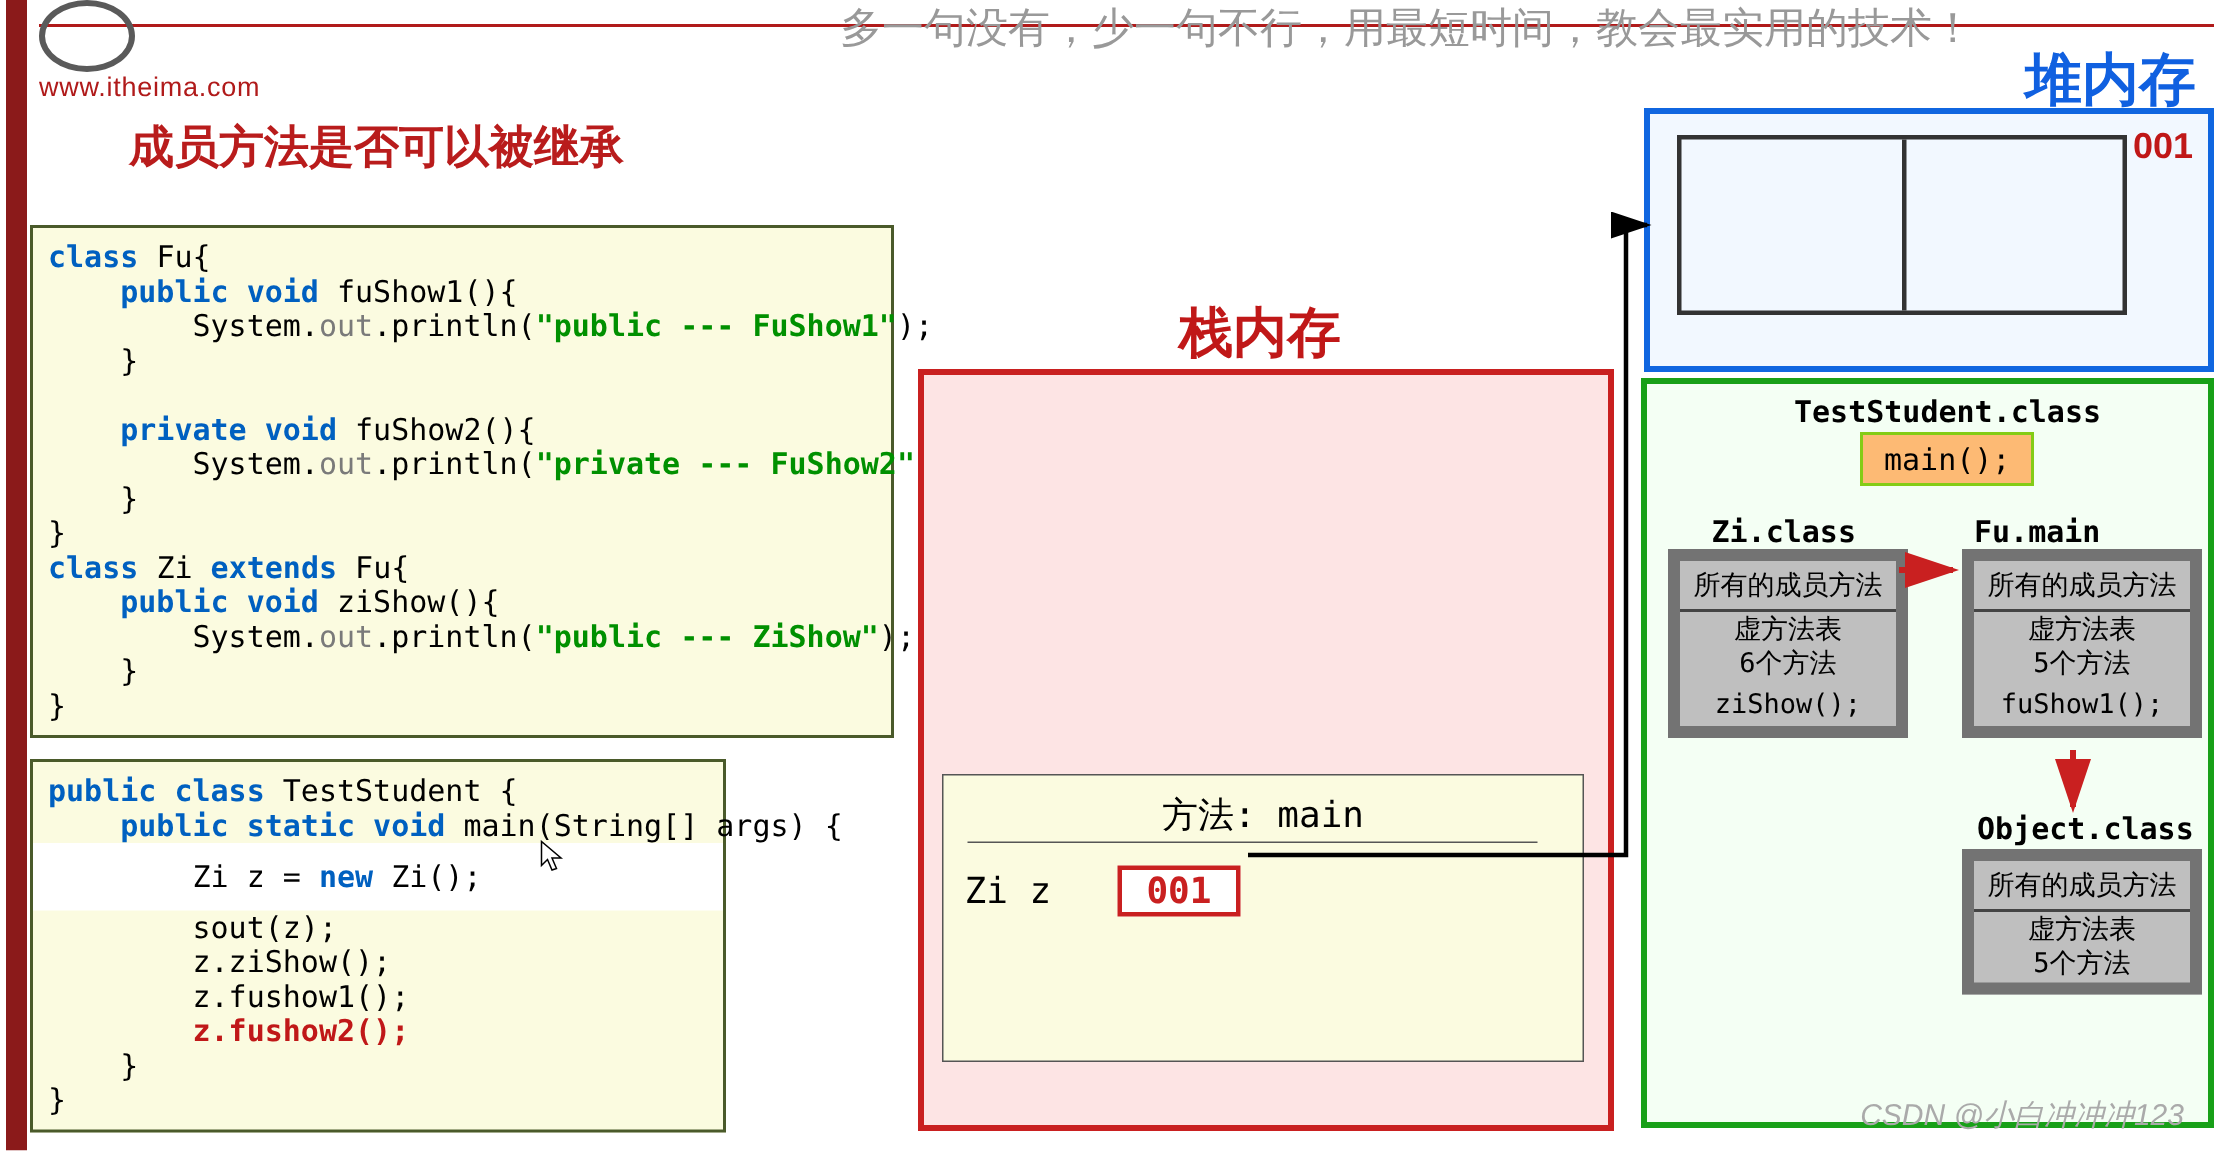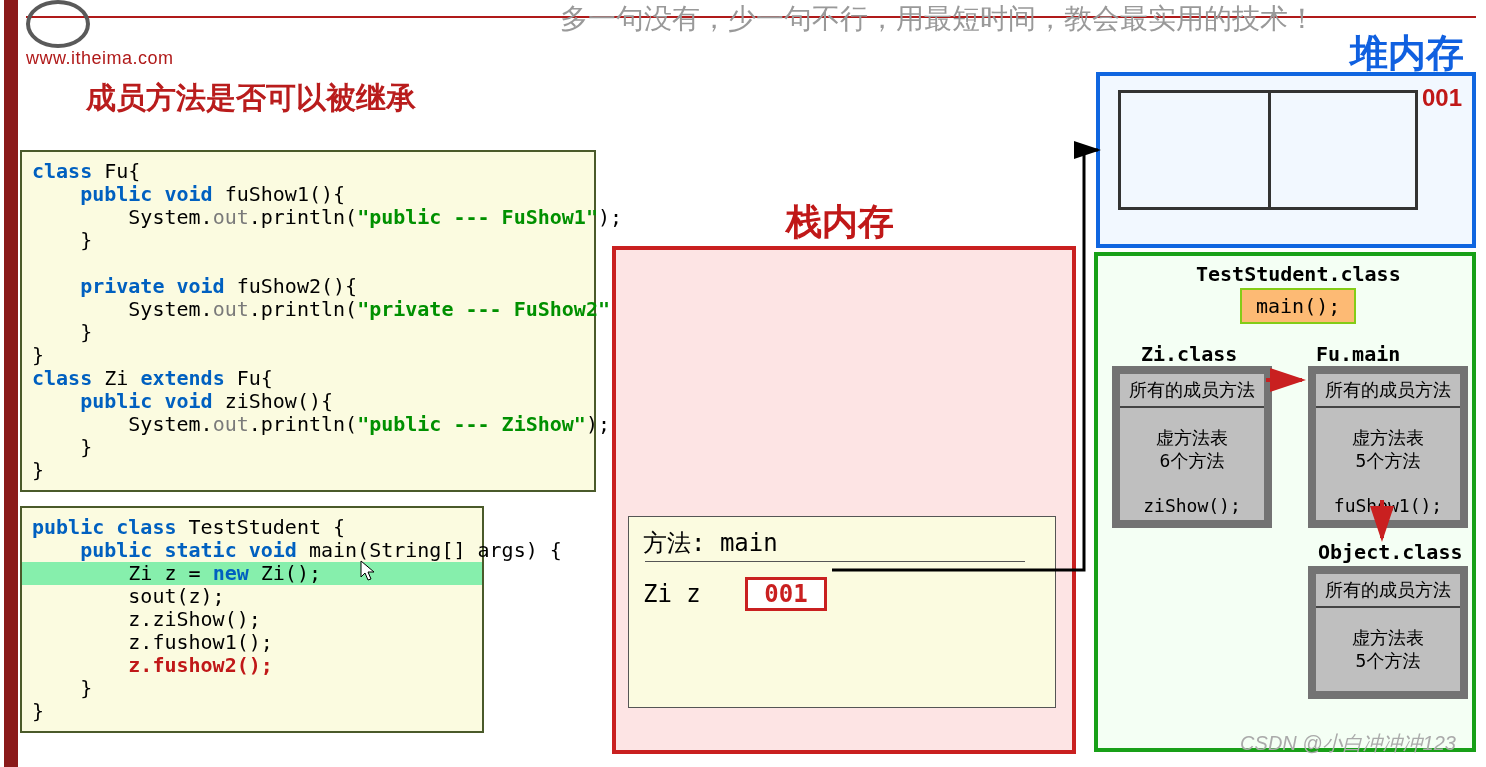--- a/index.html
+++ b/index.html
@@ -20,55 +20,55 @@
   .top-tag { position:absolute; left:560px; top:0; font-size:28px; color:#999; }
   .top-line { position: absolute; left: 26px; right: 10px; top: 16px; border-bottom: 2px solid #b01a1a; z-index:-1;}
 
   .section-title { position: absolute; left: 86px; top: 78px; font-size: 30px; font-weight: bold; color: #b91c1c; }
 
   .code-box { position: absolute; left: 20px; background: #fbfbe0; border: 2px solid #4a5a2a; padding: 8px 10px; font-family: Consolas, monospace; font-size: 20px; line-height: 1.15; }
   .code-box .kw { color: #0060c0; font-weight: bold; }
   .code-box .it { color: #7a7a7a; }
   .code-box .str { color: #009000; font-weight: bold; }
   .code-box .err { color: #c01818; font-weight: bold; }
-  .hl { background: #86efac; display: block; margin: 0 -10px; padding: 0 10px; }
+  .hl { background: #ffffff; display: block; margin: 0 -10px; padding: 11px 10px; }
 
   #code1 { top: 130px; width: 576px; }
   #code2 { top: 486px; width: 464px; }
 
   
   .stack-label { position: absolute; left: 786px; top: 198px; font-size: 36px; font-weight: bold; color: #c01818; }
   .stack-box {
     position: absolute; left: 612px; top: 246px; width: 464px; height: 508px;
     border: 4px solid #c92020; background: #fde4e4;
   }
   .stack-frame {
     position: absolute; left: 12px; top: 266px; width: 428px; height: 192px;
     border: 1px solid #555; background: #fbfbe0; padding: 10px 14px;
     font-family: Consolas, monospace; font-size: 24px;
   }
-  .stack-frame .lbl { margin-bottom: 18px; }
+  .stack-frame .lbl { margin-bottom: 18px; text-align: center; }
   .addr-badge { display:inline-block; border: 3px solid #c92020; color:#c92020; font-weight:bold; padding: 0 16px; margin-left: 30px; background:#fff;}
   .stack-line { position:absolute; left:16px; top:44px; width:380px; border-top:1px solid #555; }
 
   
   .heap-label { position: absolute; right: 22px; top: 28px; font-size: 38px; font-weight: bold; color: #1060e0; }
   .heap-box { position: absolute; left: 1096px; top: 72px; width: 380px; height: 176px; border: 4px solid #1066e0; background: #f2f8ff; }
   .heap-addr { position:absolute; right:10px; top:8px; color:#c01818; font-weight:bold; font-size:24px;}
   .heap-obj { position:absolute; left:18px; top:14px; width:300px; height:120px; border:3px solid #333; }
   .heap-obj-div { position:absolute; left:50%; top:0; bottom:0; border-left:3px solid #333;}
 
   
   .ma-box { position:absolute; left:1094px; top:252px; width:382px; height:500px; border:4px solid #18a018; background:#f4fff4;}
   .ma-label { position:absolute; left:12px; bottom:2px; font-size:34px; font-weight:bold; color:#18a018;}
   .cls-name { position:absolute; font-family:Consolas,monospace; font-size:20px;font-weight:bold; }
   .main-btn { position:absolute; border:2px solid #84cc16; background:#fdba74; padding:4px 14px; font-family:Consolas,monospace; font-size:20px;margin-left:32px; }
   .cls-card { position:absolute; width:160px; border:8px solid #737373; background:#bfbfbf; font-family:Consolas,monospace; font-size:18px; text-align:center; }
   .cls-card .hd { border-bottom:2px solid #444; padding:4px 2px; font-size:18px;}
-  .cls-card .bd { padding:18px 2px; font-size:18px; line-height:1.3;}
+  .cls-card .bd { padding:0 2px; font-size:18px; line-height:1.3;}
   .cls-card .ft { padding:4px 2px; }
 
   svg.overlay { position:absolute; left:0; top:0; pointer-events:none; }
 
   .watermark { position:absolute; right:30px; bottom:10px; font-size:20px; color:#aaa; font-style:italic;}
 </style>
 </head>
 <body>
 
 <div class="red-bar"></div>

